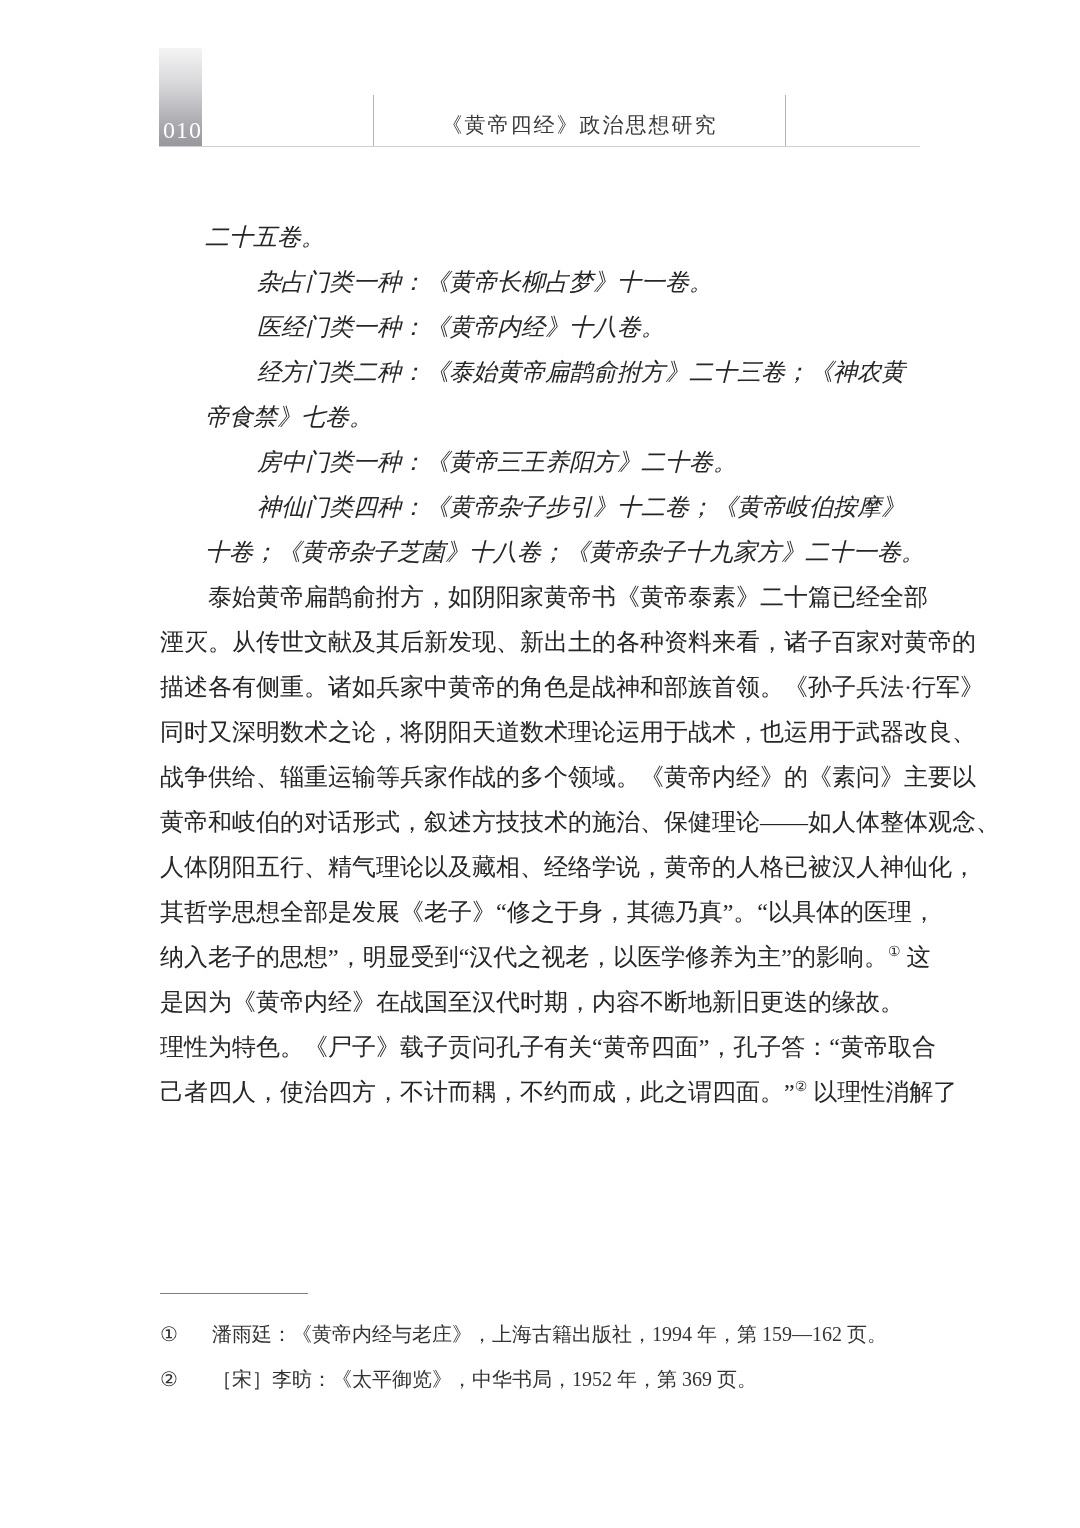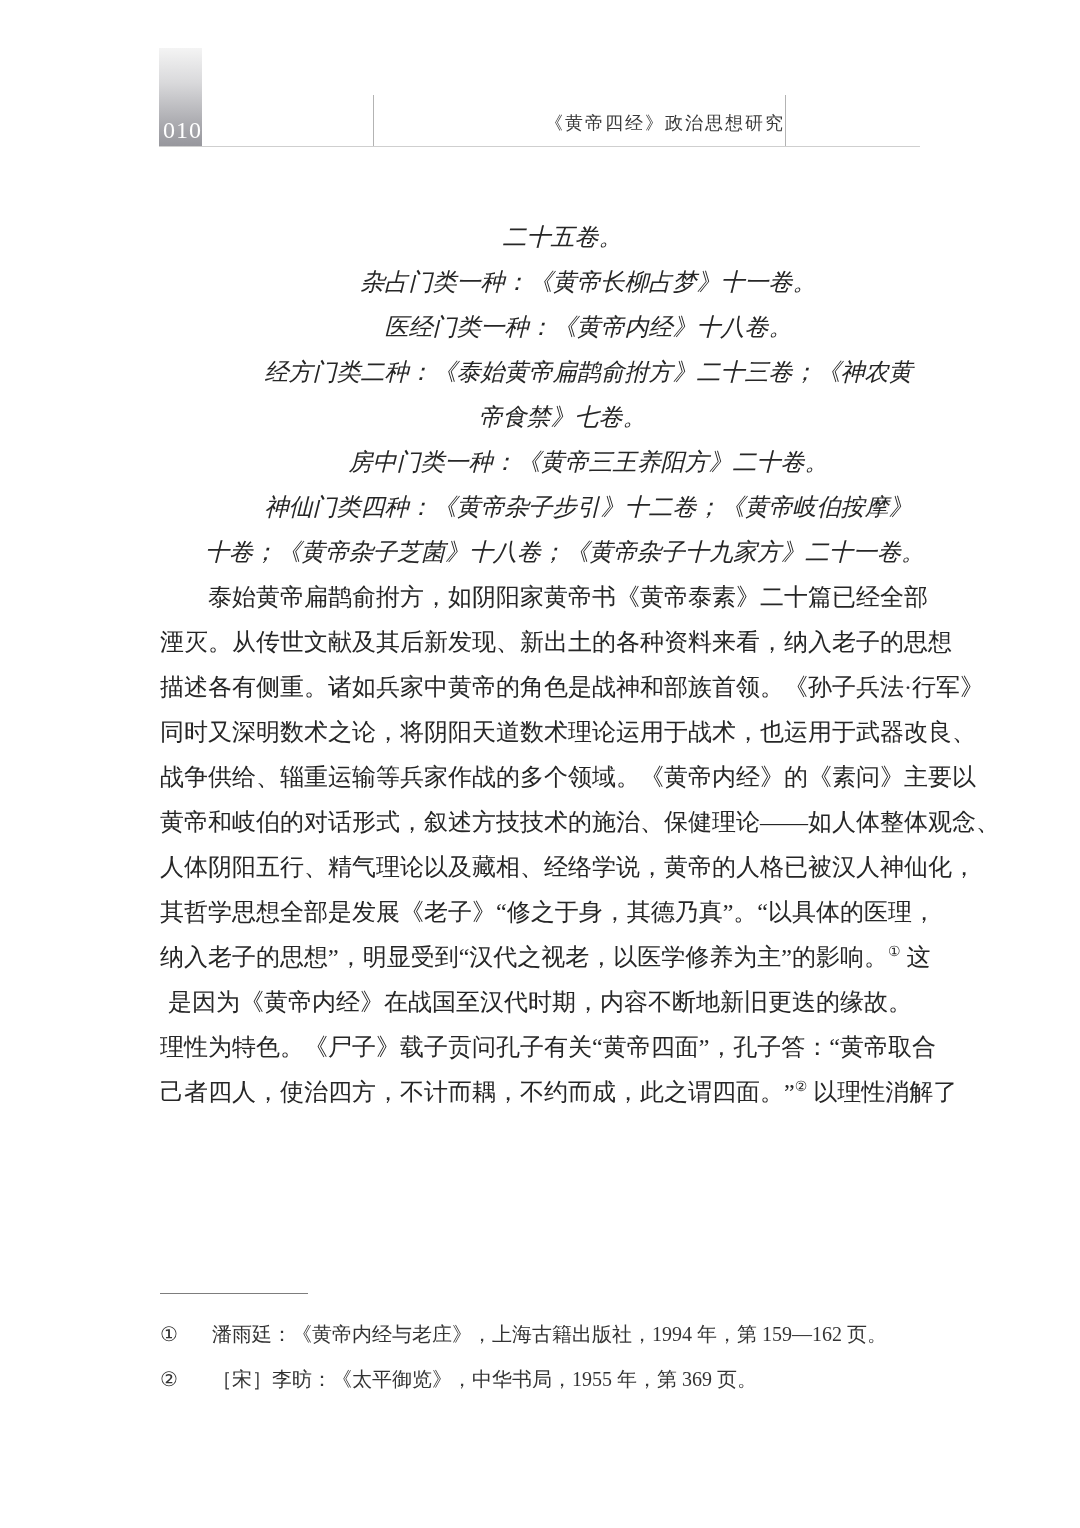--- a/index.html
+++ b/index.html
@@ -21,26 +21,26 @@
     color:#ffffff;font-size:24px;line-height:1;padding-bottom:5px;letter-spacing:1px;
   }
   .header-rule{
     position:absolute;left:159px;top:146px;width:761px;height:1px;background:#cfcfcf;
   }
   .vline{position:absolute;top:95px;width:1px;height:51px;background:#b3b3b3;}
   .vline.left{left:373px;}
   .vline.right{left:785px;}
   .running-title{
     position:absolute;left:374px;top:112px;width:411px;
-    text-align:right;font-size:18px;color:#3a3a3a;letter-spacing:2px;line-height:1.3;
+    text-align:center;font-size:21px;color:#3a3a3a;letter-spacing:2px;line-height:1.3;
   }
   
   .body-text{
     position:absolute;left:160px;top:215px;width:760px;
-    font-size:24px;line-height:45px;color:#262626;text-align:center;
+    font-size:24px;line-height:45px;color:#262626;
   }
   .kai{margin-left:45px;font-style:italic;}
   .kai .line.item{padding-left:52px;}
   .para .line.first{text-indent:48px;}
   .line{white-space:nowrap;}
   sup.fn-ref{
     font-size:14px;line-height:0;vertical-align:super;letter-spacing:0;
   }
   
   .footnote-rule{
@@ -75,21 +75,21 @@
       <div class="line item">医经门类一种：《黄帝内经》十八卷。</div>
       <div class="line item">经方门类二种：《泰始黄帝扁鹊俞拊方》二十三卷；《神农黄</div>
       <div class="line cont">帝食禁》七卷。</div>
       <div class="line item">房中门类一种：《黄帝三王养阳方》二十卷。</div>
       <div class="line item">神仙门类四种：《黄帝杂子步引》十二卷；《黄帝岐伯按摩》</div>
       <div class="line cont">十卷；《黄帝杂子芝菌》十八卷；《黄帝杂子十九家方》二十一卷。</div>
     </div>
 
     <div class="para">
       <div class="line first">泰始黄帝扁鹊俞拊方，如阴阳家黄帝书《黄帝泰素》二十篇已经全部</div>
-      <div class="line">湮灭。从传世文献及其后新发现、新出土的各种资料来看，纳入老子的思想</div>
+      <div class="line">湮灭。从传世文献及其后新发现、新出土的各种资料来看，诸子百家对黄帝的</div>
       <div class="line">描述各有侧重。诸如兵家中黄帝的角色是战神和部族首领。《孙子兵法·行军》</div>
       <div class="line">同时又深明数术之论，将阴阳天道数术理论运用于战术，也运用于武器改良、</div>
       <div class="line">战争供给、辎重运输等兵家作战的多个领域。《黄帝内经》的《素问》主要以</div>
       <div class="line">黄帝和岐伯的对话形式，叙述方技技术的施治、保健理论——如人体整体观念、</div>
       <div class="line">人体阴阳五行、精气理论以及藏相、经络学说，黄帝的人格已被汉人神仙化，</div>
       <div class="line">其哲学思想全部是发展《老子》“修之于身，其德乃真”。“以具体的医理，</div>
       <div class="line"><span>纳入老子的思想”，明显受到“汉代之视老，以医学修养为主”的影响。</span><sup class="fn-ref">①</sup><span> 这</span></div>
       <div class="line">是因为《黄帝内经》在战国至汉代时期，内容不断地新旧更迭的缘故。</div>
     </div>
 
@@ -101,17 +101,17 @@
   </div>
 
   <div class="footnote-rule"></div>
   <div class="footnotes">
     <div class="footnote">
       <span class="marker">①</span>
       <span class="fn-text">潘雨廷：《黄帝内经与老庄》，上海古籍出版社，1994 年，第 159—162 页。</span>
     </div>
     <div class="footnote">
       <span class="marker">②</span>
-      <span class="fn-text">［宋］李昉：《太平御览》，中华书局，1955 年，第 369 页。</span>
+      <span class="fn-text">［宋］李昉：《太平御览》，中华书局，1952 年，第 369 页。</span>
     </div>
   </div>
 
 </div>
 
 </body></html>

